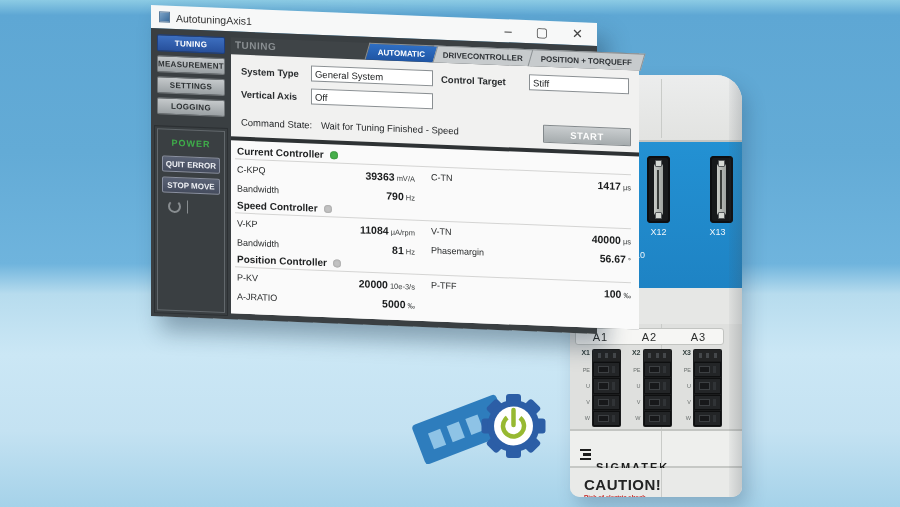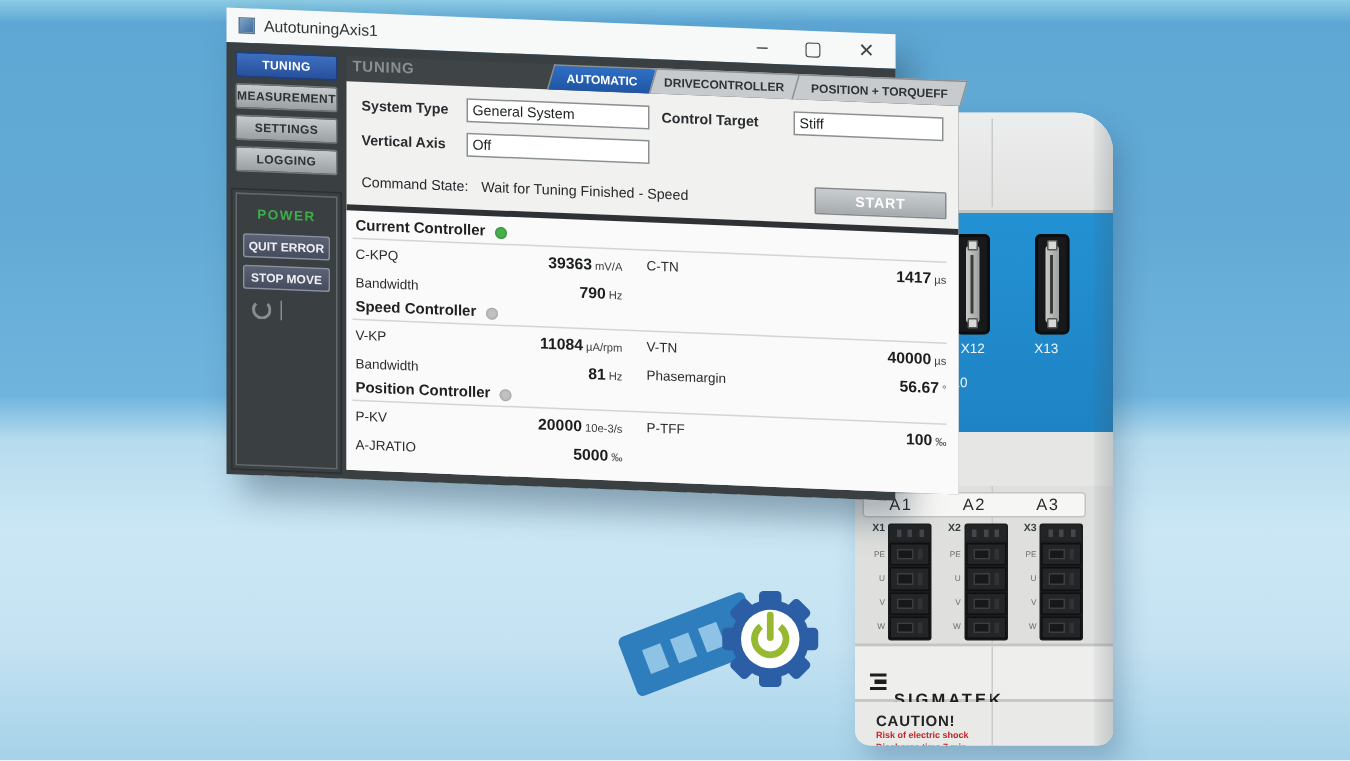--- a/index.html
+++ b/index.html
@@ -9,21 +9,21 @@
     background:linear-gradient(180deg,#8ccbe4 0%,#5ea7d4 3%,#63abd6 30%,#6fb4dd 52%,#b7dcee 58%,#cbe7f5 70%,#c4e2f2 85%,#a5d2e9 100%); }
 
   
   .device { position:absolute; left:570px; top:75px; width:172px; height:422px;
     background:#e6e7e5; border-radius:6px 26px 10px 10px; box-shadow:6px 10px 18px rgba(30,60,90,.25); overflow:hidden; }
   .side-face { position:absolute; right:0; top:0; width:13px; height:100%;
     background:linear-gradient(90deg,rgba(70,80,88,.05),rgba(70,80,88,.22)); z-index:5; pointer-events:none; }
   .dev-sec { position:relative; }
   .topcap { height:67px; background:linear-gradient(180deg,#eceded,#e2e3e1); border-bottom:2px solid #c3c5c2; }
   .topcap:after { content:""; position:absolute; left:53%; top:4px; bottom:2px; width:1px; background:#c9cbc8; }
-  .bluepanel { height:146px; background:linear-gradient(180deg,#2391d3,#1e83c4); padding:14px 29px 0 14px; }
+  .bluepanel { height:146px; background:linear-gradient(180deg,#2391d3,#1e83c4); padding:14px 9px 0 14px; }
   .slots { display:flex; justify-content:space-between; }
   .slot { width:23px; height:67px; background:#17191b; border-radius:4px; position:relative; box-shadow:inset 0 0 0 2px #0d0e10; }
   .slot .bar { position:absolute; left:7px; top:8px; bottom:8px; width:9px; background:linear-gradient(90deg,#c8cbc7,#9fa3a0); border-radius:2px; }
   .slot .bar:before { content:""; position:absolute; left:3px; top:6px; bottom:6px; width:2px; background:#3a3d3a; }
   .slot .scr-t,.slot .scr-b { position:absolute; left:8px; width:7px; height:7px; background:#d6d9d5; border:1px solid #55585a; border-radius:1px; }
   .slot .scr-t { top:4px; } .slot .scr-b { bottom:4px; }
   .slot-labels { display:flex; justify-content:space-between; margin-top:4px; padding:0 4px; }
   .slot-labels span { width:23px; text-align:center; color:#eef5fa; font-size:9px; }
   .x10row { display:flex; align-items:center; gap:7px; margin:10px 0 0 2px; }
   .x10plug { width:36px; height:15px; background:#141516; border-radius:2px; display:flex; align-items:center; justify-content:space-evenly; }
@@ -50,21 +50,21 @@
   .brandrow { display:flex; align-items:center; gap:5px; }
   .sigglyph { display:flex; flex-direction:column; gap:2px; }
   .sigglyph i { height:2.5px; background:#1c1d1c; width:11px; }
   .sigglyph i:nth-child(2) { width:8px; align-self:flex-end; }
   .brandname { font-size:11px; font-weight:bold; letter-spacing:2px; color:#1c1d1c;margin-top:25px; }
   .modelrow { display:flex; align-items:center; gap:5px; margin:2px 0 0 17px; }
   .modelname { font-size:7.5px; color:#2a2b2a; letter-spacing:1px; }
   .qr { width:8px; height:8px; border:1.5px solid #1c1d1c; background:linear-gradient(45deg,#1c1d1c 40%,#eee 40%,#eee 60%,#1c1d1c 60%); }
   .cautionsec { height:65px; background:#e9eae8; padding:8px 0 0 14px; position:relative; }
   .cautionsec:after { content:""; position:absolute; left:53%; top:0; bottom:6px; width:1px; background:#c9cbc8; }
-  .caut-title { font-size:10px; font-weight:bold; color:#232424; letter-spacing:.5px; }
+  .caut-title { font-size:15px; font-weight:bold; color:#232424; letter-spacing:.5px; }
   .caut-line { font-size:6px; font-weight:bold; color:#c22323; line-height:8px; }
   .tri-row { display:flex; gap:3px; margin-top:2px; }
 
   
   .gearlogo { position:absolute; left:396px; top:380px; }
 
   
   .appwin { position:absolute; left:151px; top:5px; width:446px;
     transform:skewY(2.3deg); transform-origin:0 0;
     box-shadow:10px 14px 22px rgba(20,40,60,.35); z-index:10; }

